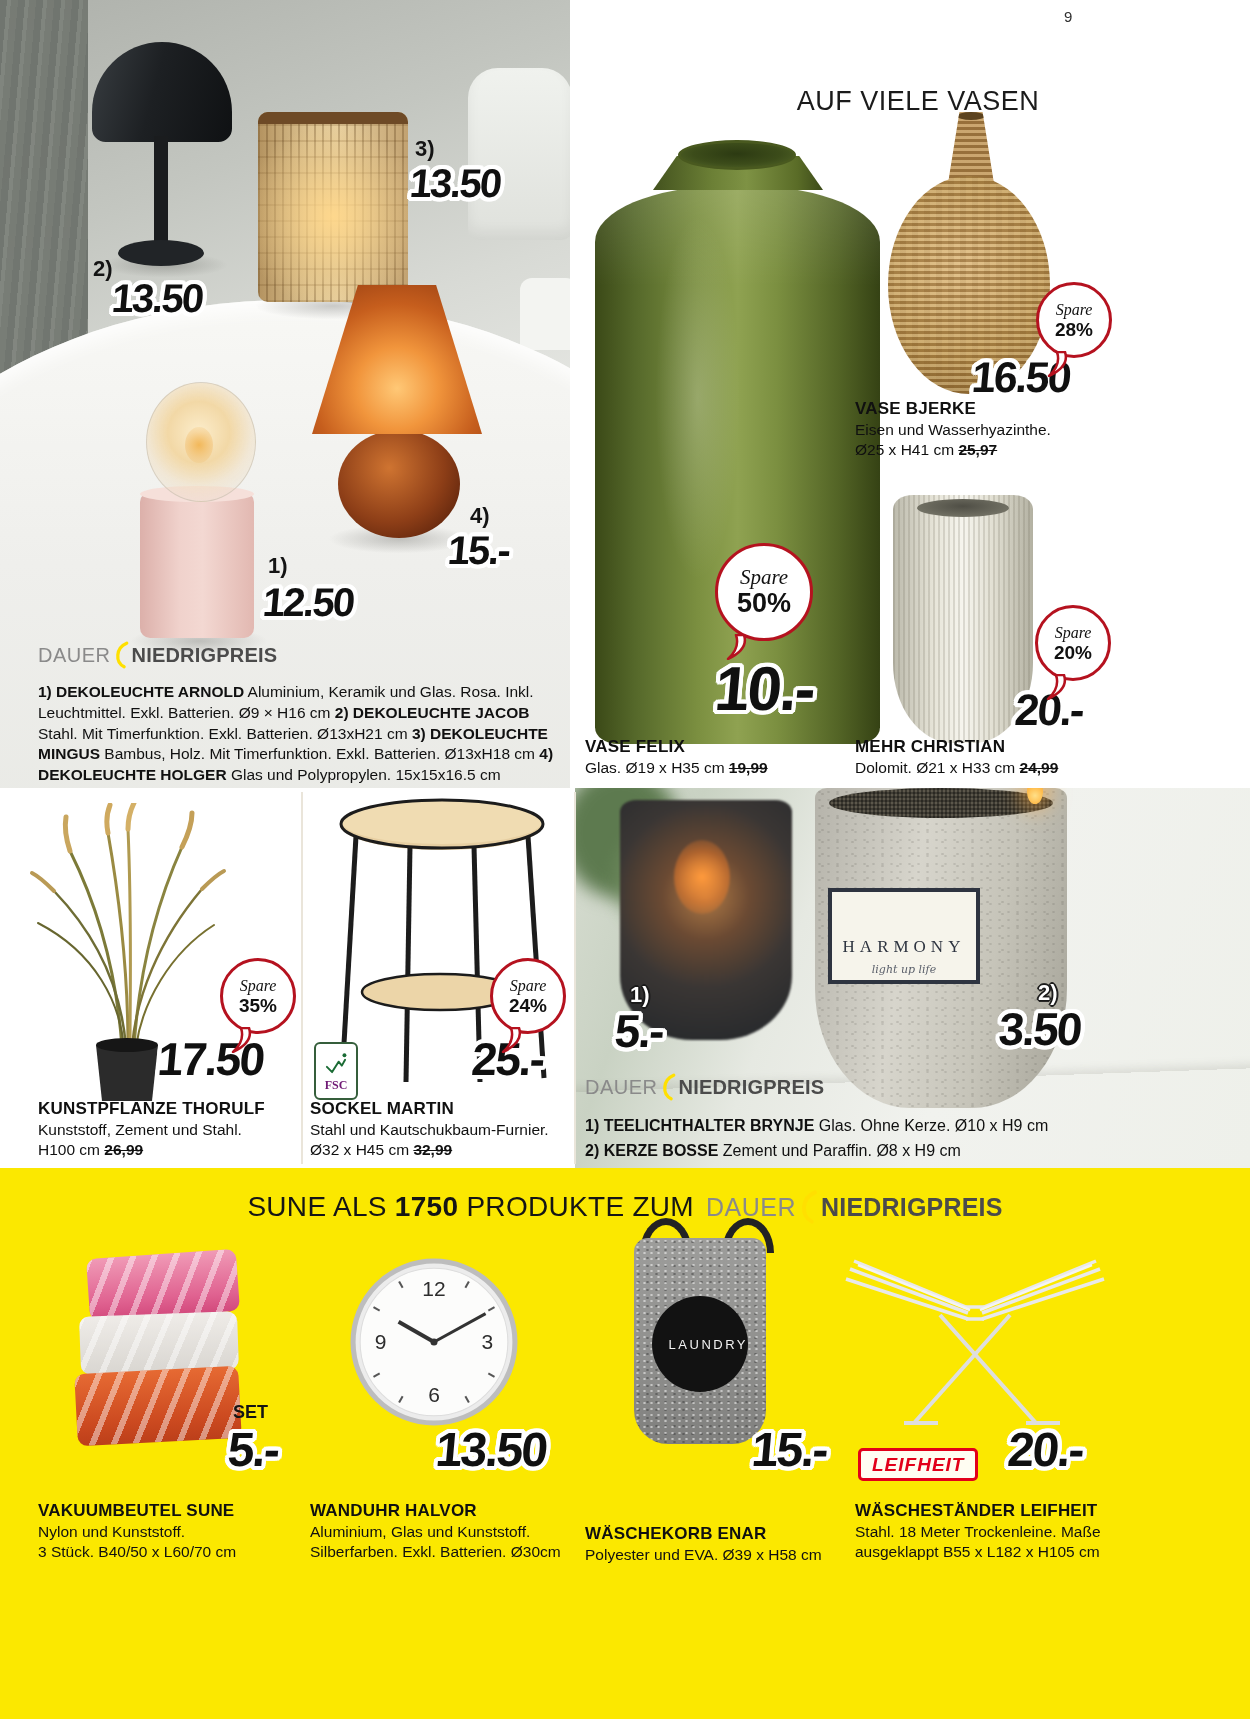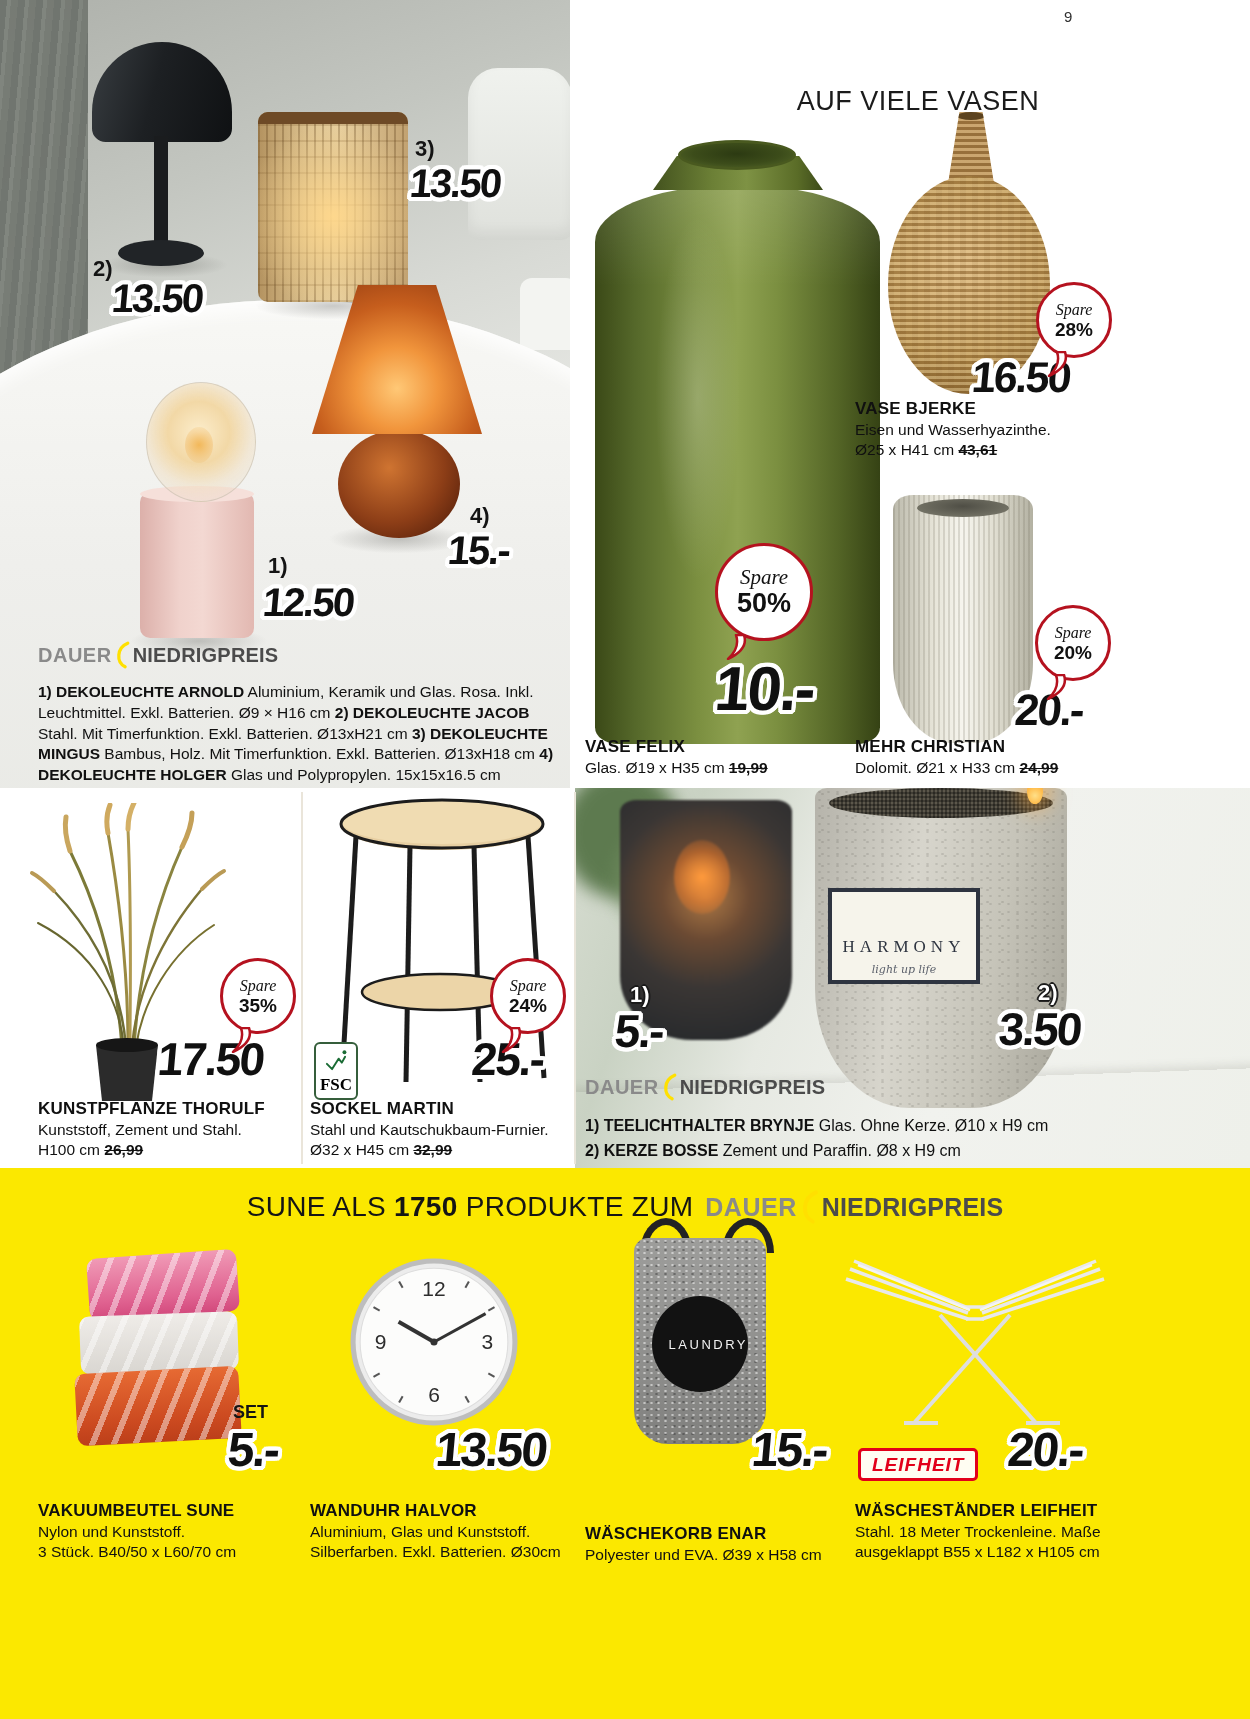--- a/index.html
+++ b/index.html
@@ -30,21 +30,21 @@
           display:flex;flex-direction:column;align-items:center;justify-content:center;
           line-height:1;z-index:7;box-sizing:border-box;}
   .bubble .sp{font-family:"Liberation Serif",serif;font-style:italic;font-size:16px;color:#111;}
   .bubble .pv{font-weight:bold;font-size:19px;color:#111;margin-top:2px;}
   .bubble.lg .sp{font-size:21px;}
   .bubble.lg .pv{font-size:27px;}
   .bubble .tail{position:absolute;left:6px;bottom:-22px;width:26px;height:26px;}
 
   
   .dnp{display:inline-flex;align-items:center;font-size:20px;line-height:1;z-index:6;}
-  .dnp .d{color:#8a8a8a;letter-spacing:.5px;font-weight:bold;}
+  .dnp .d{color:#8a8a8a;letter-spacing:.5px;}
   .dnp .sw{width:17px;height:34px;margin:0 2px 0 2px;}
   .dnp .n{color:#4b4b4b;font-weight:bold;letter-spacing:.2px;}
   .dnp.lg{font-size:25px;}
   .dnp.lg .sw{width:21px;height:42px;}
 
   
   .photo-lamps{left:0;top:0;width:570px;height:788px;overflow:hidden;
      background:linear-gradient(160deg,#aeb1ab 0%,#c3c6c0 25%,#d8dad5 45%,#e8e9e5 65%,#f0f0ed 100%);}
   .wall-dark{left:0;top:0;width:88px;height:788px;
      background:repeating-linear-gradient(95deg,#6d726c 0 7px,#7e837c 7px 11px,#747972 11px 18px),#757a73;opacity:.95;}
@@ -136,21 +136,21 @@
      box-shadow:0 0 20px 7px rgba(255,175,70,.55);}
   .hlabel{left:253px;top:100px;width:152px;height:96px;z-index:5;background:#f6f4eb;border:4px solid #2e3440;
      box-sizing:border-box;display:flex;flex-direction:column;align-items:center;justify-content:center;}
   .hlabel .t{font-family:"Liberation Serif",serif;font-size:17px;letter-spacing:5px;color:#2e3440;margin-top:40px;}
   .hlabel .s{font-family:"DejaVu Serif",serif;font-style:italic;font-size:11px;color:#5a5f6a;margin-top:6px;}
 
   
   .fsc{left:12px;top:254px;width:44px;height:58px;border:2px solid #355e3b;border-radius:6px;background:#fff;
      display:flex;flex-direction:column;align-items:center;justify-content:center;z-index:6;box-sizing:border-box;}
   .fsc svg{width:28px;height:26px;}
-  .fsc span{font-family:"Liberation Serif",serif;font-weight:bold;font-size:17px;color:#000000;margin-top:2px;}
+  .fsc span{font-family:"Liberation Serif",serif;font-weight:bold;font-size:12px;color:#701a75;margin-top:2px;}
 
   
   .sec-yellow{left:0;top:1168px;width:1250px;height:551px;background:#fbe800;}
   .banner{left:0;top:18px;width:1250px;display:flex;align-items:center;justify-content:center;gap:12px;z-index:5;}
   .banner .txt{font-size:28px;color:#151515;letter-spacing:.3px;}
   .banner .txt b{font-weight:bold;}
   .bag{position:absolute;border-radius:10px;z-index:2;overflow:hidden;}
   .bag::after{content:"";position:absolute;inset:0;
      background:repeating-linear-gradient(115deg,rgba(255,255,255,.45) 0 6px,rgba(255,255,255,0) 6px 20px);}
   .bag1{left:88px;top:86px;width:150px;height:62px;transform:rotate(-4deg);
@@ -236,21 +236,21 @@
       <svg class="tail" viewBox="0 0 26 26">
         <path d="M20 1 C23 10 19 18 4 25 C14 16 14 7 12 1 Z" fill="#fff" stroke="#b5121f" stroke-width="2.5" stroke-linejoin="round"></path>
         </svg>
       <span class="sp">Spare</span>
       <span class="pv">28%</span>
     </div>
     <span class="pr" style="left:402px;top:356px;font-size:43px;">16.50</span>
     <div class="ptext" style="left:285px;top:398px;width:270px;">
       <div class="pname">VASE BJERKE</div>
       <div class="pline">Eisen und Wasserhyazinthe.</div>
-      <div class="pline"><span>Ø25 x H41 cm </span><s>43,61</s></div>
+      <div class="pline"><span>Ø25 x H41 cm </span><s>25,97</s></div>
     </div>
 
     <div class="bubble lg" style="left:145px;top:543px;width:98px;height:98px;">
       <svg class="tail" viewBox="0 0 26 26">
         <path d="M20 1 C23 10 19 18 4 25 C14 16 14 7 12 1 Z" fill="#fff" stroke="#b5121f" stroke-width="2.5" stroke-linejoin="round"></path>
         </svg>
       <span class="sp">Spare</span>
       <span class="pv">50%</span>
     </div>
     <span class="pr" style="left:145px;top:658px;font-size:62px;">10.-</span>

